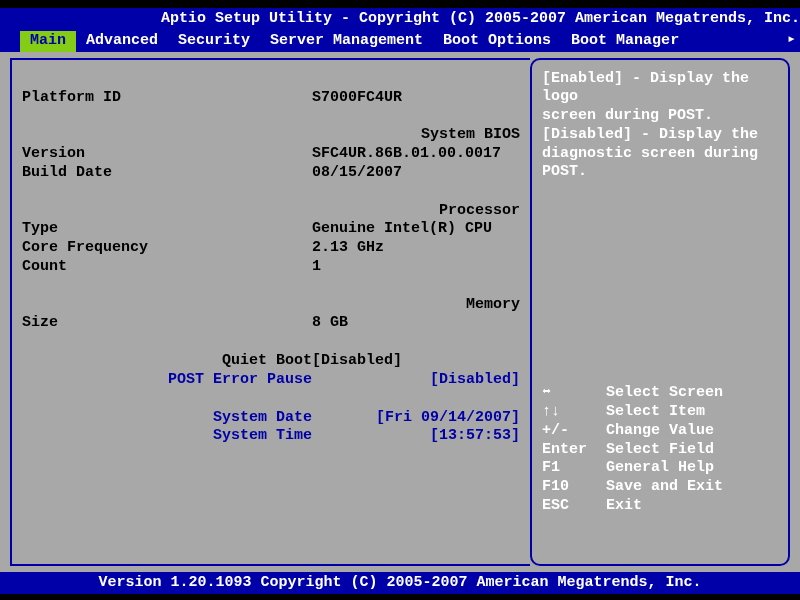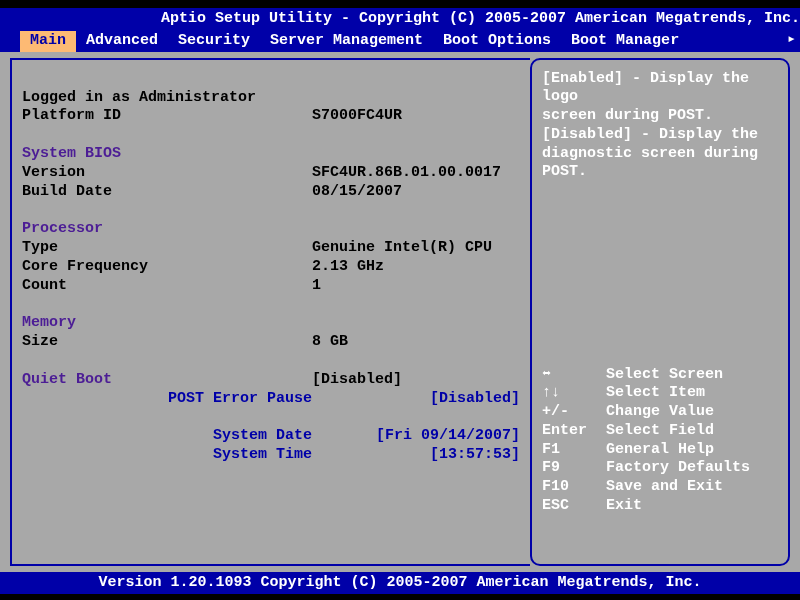--- a/index.html
+++ b/index.html
@@ -25,21 +25,21 @@
     color: #fff;
     display: flex;
     padding: 0 20px;
     position: relative;
   }
   .menu-item {
     padding: 1px 10px;
     cursor: pointer;
   }
   .menu-item.selected {
-    background: #fdba74;
+    background: #84cc16;
     color: #0000a8;
   }
   .menu-arrow {
     position: absolute;
     right: 4px;
     color: #fff;
   }
   .main-area {
     background: #a8a8a8;
     height: 520px;
@@ -60,21 +60,21 @@
     color: #fff;
     display: flex;
     flex-direction: column;
     justify-content: space-between;
     border-radius: 10px;
   }
   .row { display: flex; }
   .label { width: 290px; }
   .value { flex: 1; }
   .black-text { color: #000; }
-  .white-text { color: #4c1d95; }
+  .white-text { color: #000000; text-align: right; }
   .blue-text { color: #0000a8; text-align: right; }
   .spacer { height: 19px; }
   .help-top { color: #fff; }
   .key-hints { color: #fff; }
   .key-row { display: flex; }
   .key { width: 64px; }
   .footer {
     background: #0000a8;
     color: #fff;
     text-align: center;
@@ -95,21 +95,20 @@
   <div class="menu-item">Security</div>
   <div class="menu-item">Server Management</div>
   <div class="menu-item">Boot Options</div>
   <div class="menu-item">Boot Manager</div>
   <div class="menu-arrow">▸</div>
 </div>
 
 <div class="main-area">
   <div class="panel left-panel">
     <div class="spacer"></div>
-    <div class="black-text">Logged in as Administrator</div>
     <div class="row black-text">
       <div class="label">Platform ID</div>
       <div class="value">S7000FC4UR</div>
     </div>
     <div class="spacer"></div>
     <div class="white-text">System BIOS</div>
     <div class="row black-text">
       <div class="label">Version</div>
       <div class="value">SFC4UR.86B.01.00.0017</div>
     </div>
@@ -179,24 +178,20 @@
         </div>
       <div class="key-row">
           <div class="key">Enter</div>
           <div>Select Field</div>
         </div>
       <div class="key-row">
           <div class="key">F1</div>
           <div>General Help</div>
         </div>
       <div class="key-row">
-          <div class="key">F9</div>
-          <div>Factory Defaults</div>
-        </div>
-      <div class="key-row">
           <div class="key">F10</div>
           <div>Save and Exit</div>
         </div>
       <div class="key-row">
           <div class="key">ESC</div>
           <div>Exit</div>
         </div>
       <div class="spacer"></div>
       <div class="spacer"></div>
     </div>

